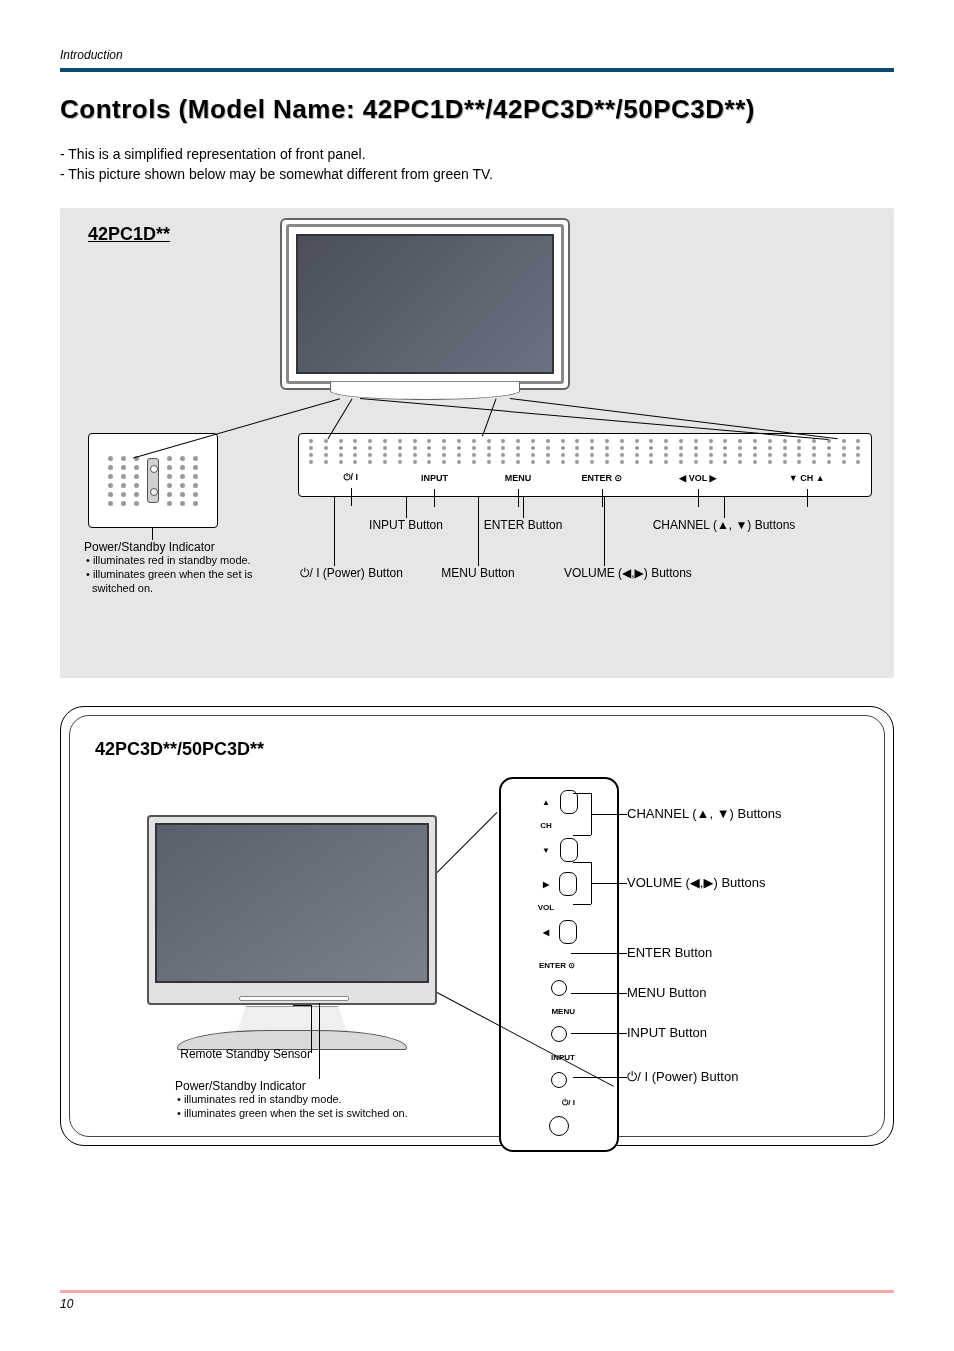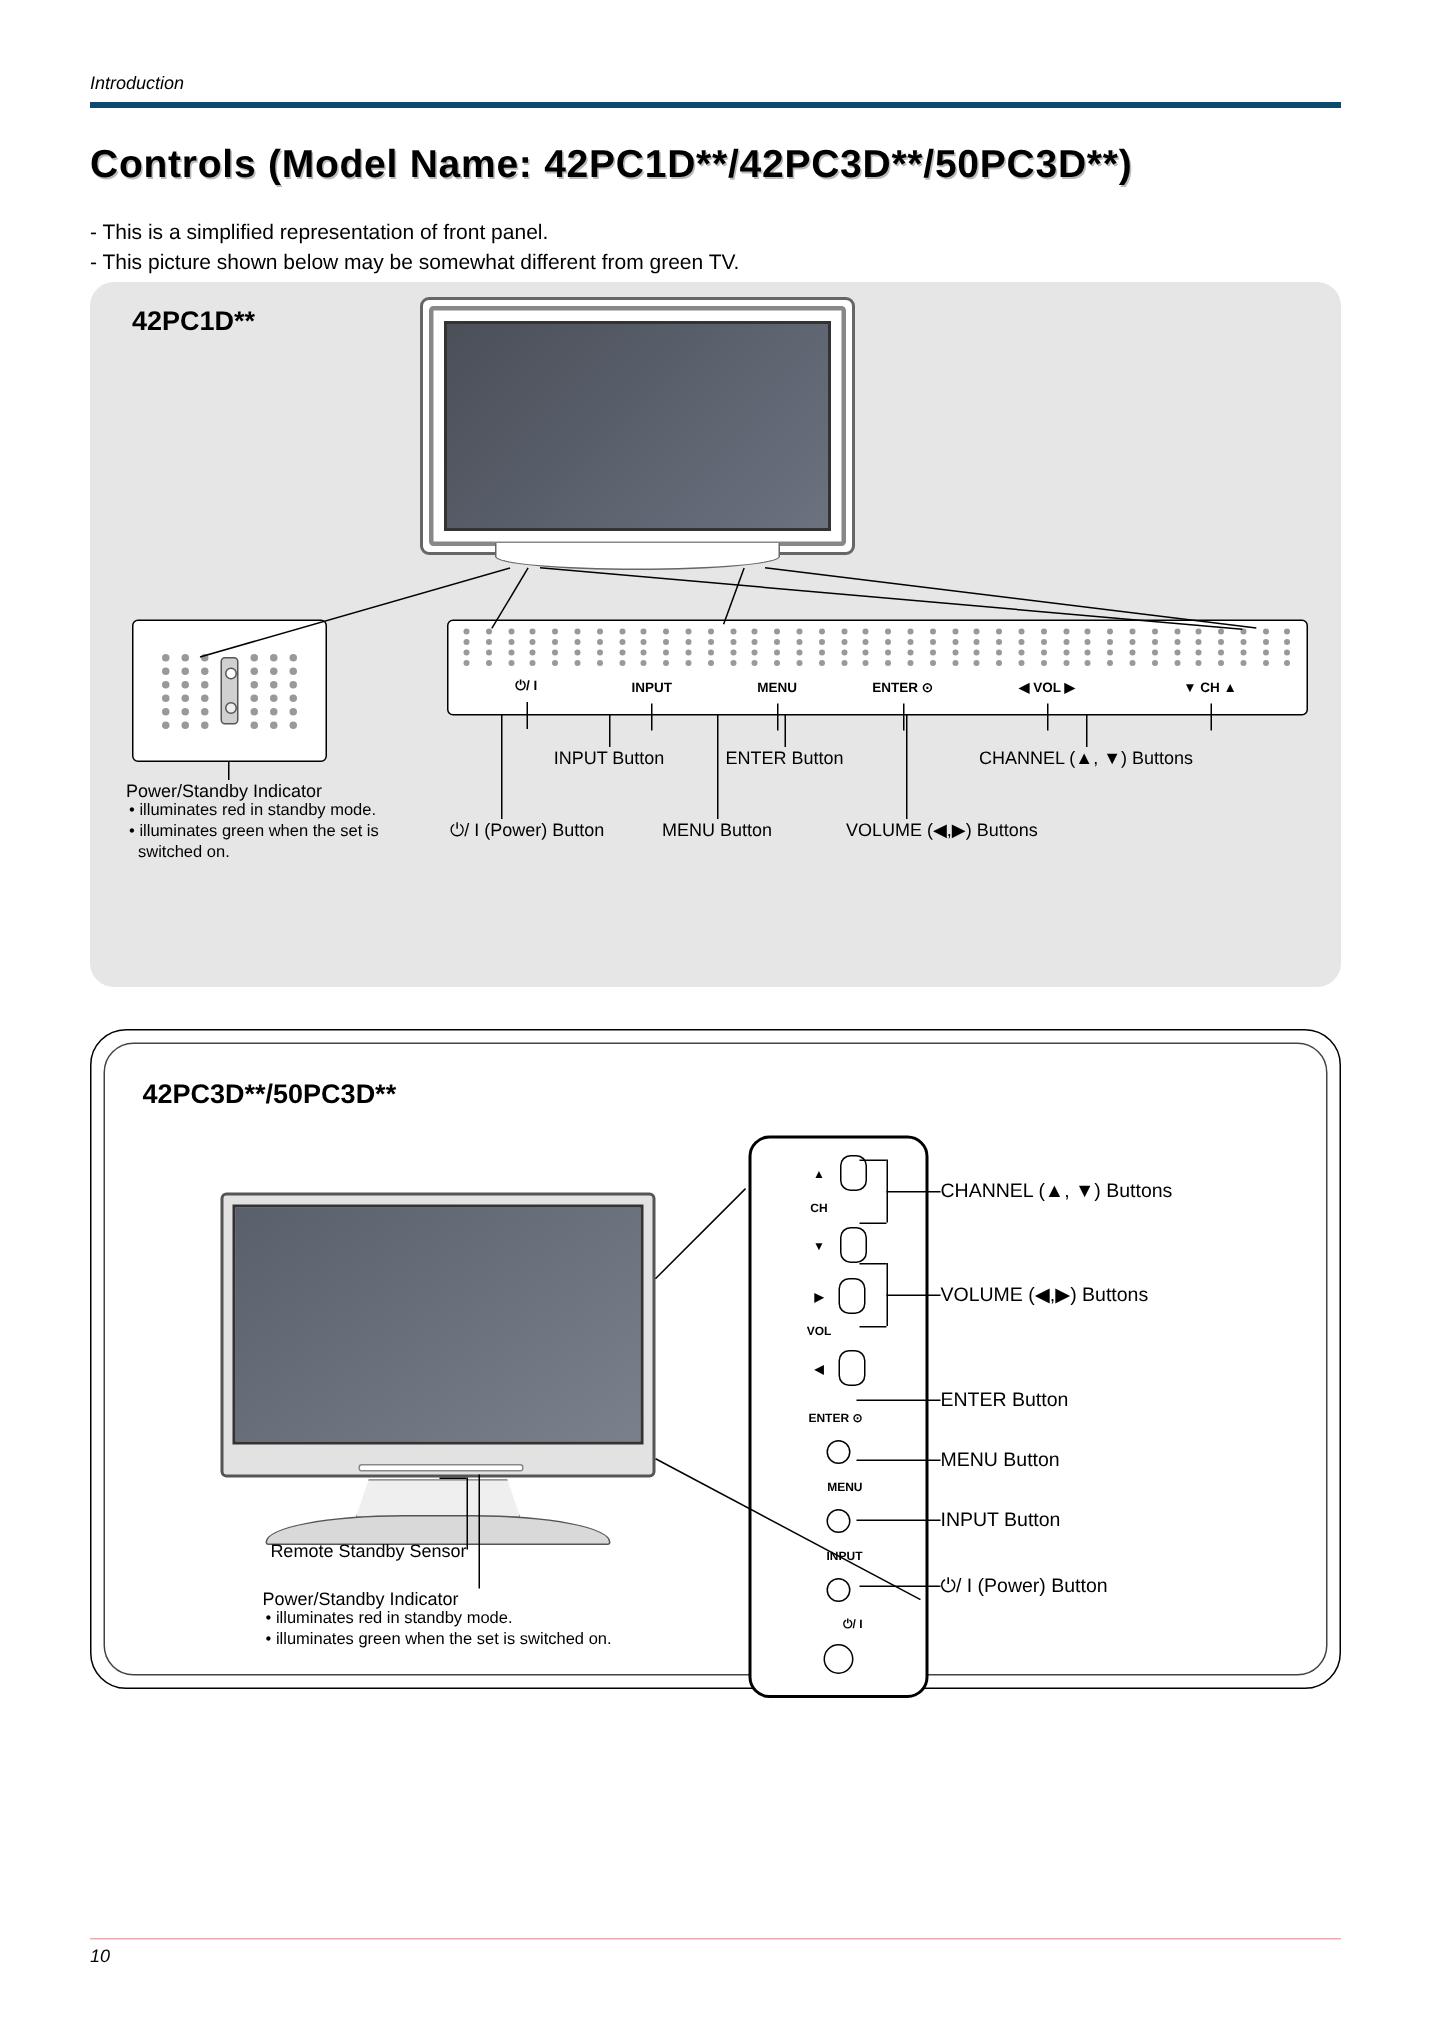--- a/index.html
+++ b/index.html
@@ -26,30 +26,31 @@
   h1.page-title {
     font-size: 26px;
     font-weight: bold;
     margin: 0 0 20px 0;
     letter-spacing: 0.5px;
     text-shadow: 1px 1px 0 #bbb;
   }
   .intro-lines {
     font-size: 14px;
     line-height: 1.4;
-    margin-bottom: 4px;
+    margin-bottom: 24px;
   }
   
   .box1 {
     background: #e6e6e6;
-    border-radius: 16px;
+    border-radius: 2px;
     padding: 14px 4px 18px 20px;
     position: relative;
     height: 470px;
     margin-bottom: 28px;
+    text-decoration: underline;
   }
   .box-title {
     font-size: 18px;
     font-weight: bold;
     margin: 2px 0 0 8px;
   }
   .tv1-wrap {
     position: absolute;
     left: 220px;
     top: 10px;
@@ -256,21 +257,21 @@
     position: absolute; background: #000; height: 1px;
     z-index: 3;
   }
   
   .b2-co { position: absolute; font-size: 12px; }
 
   .page-num {
     position: absolute;
     left: 60px;
     bottom: 40px;
-    border-top: 1px solid #fca5a5;
+    border-top: 3px solid #fca5a5;
     width: 834px;
     padding-top: 4px;
     font-style: italic;
     font-size: 12px;
   }
 </style>
 </head>
 <body>
 
 <div class="page">

